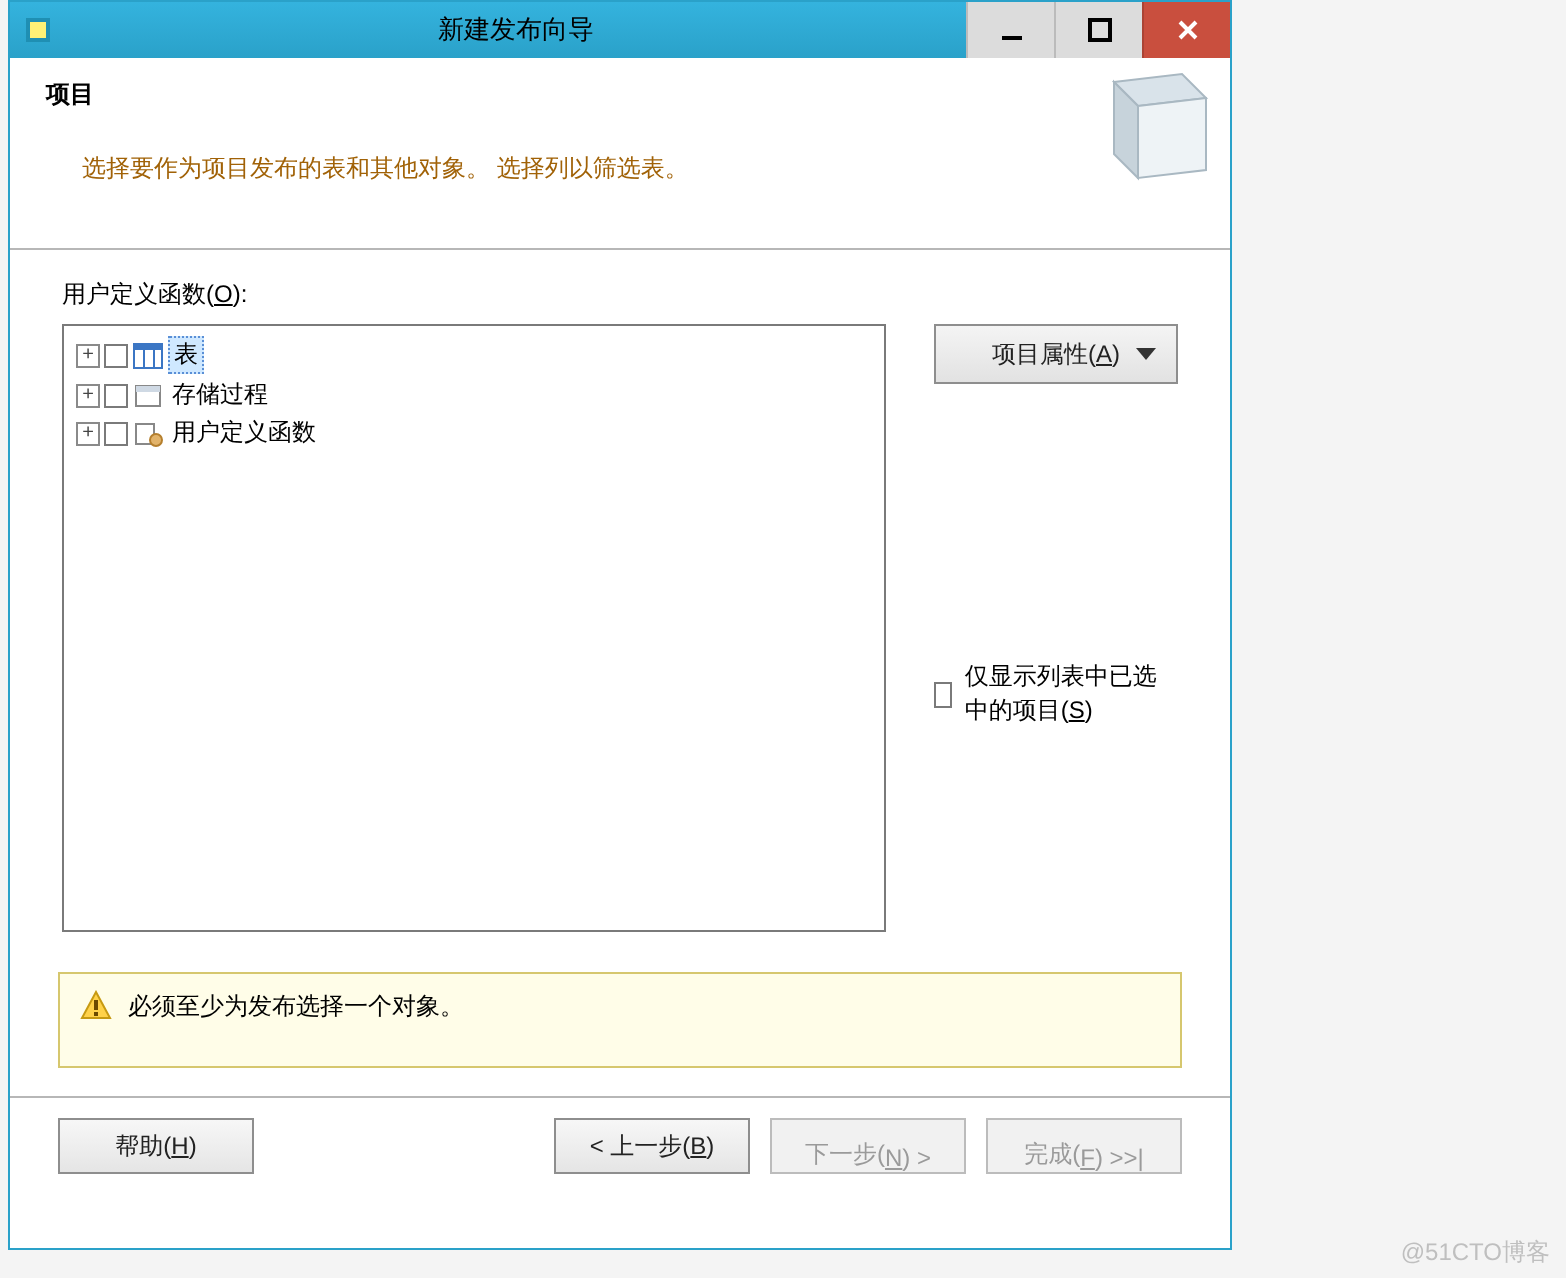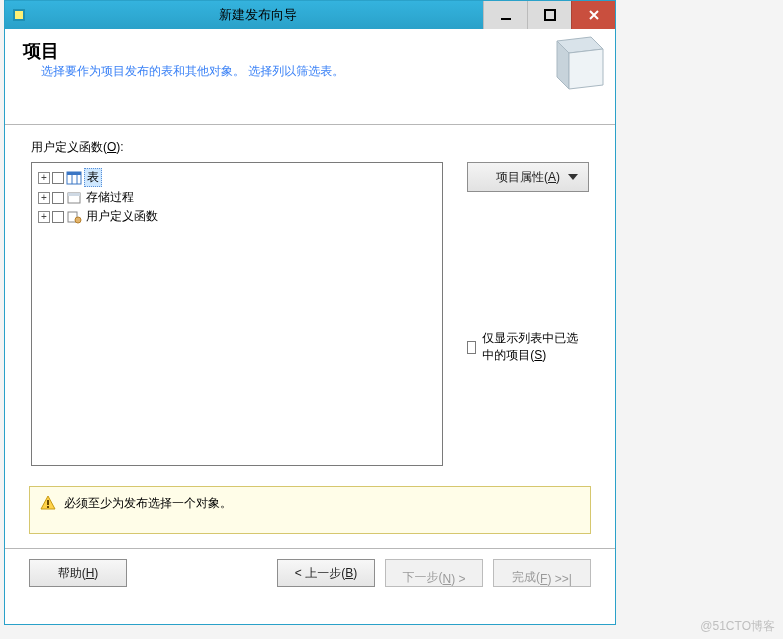--- a/index.html
+++ b/index.html
@@ -10,22 +10,22 @@
 
   .titlebar { height: 28px; background: linear-gradient(#34b3de, #2aa1c9); display: flex; align-items: stretch; }
   .titlebar .icon-slot { width: 28px; display: flex; align-items: center; justify-content: center; }
   .titlebar .title { flex: 1; display: flex; align-items: center; justify-content: center; color: #000; font-size: 13px; }
   .titlebar .win-btns { display: flex; }
   .titlebar .wb { width: 44px; border-left: 1px solid rgba(0,0,0,.15); display: flex; align-items: center; justify-content: center; background: #dcdcdc; }
   .titlebar .wb.close { background: #c94f3e; color: #fff; }
   .titlebar .wb svg { display: block; }
 
   .header { padding: 10px 18px 14px 18px; position: relative; border-bottom: 1px solid #b7b7b7; background:#fff; height:96px; }
-  .header h1 { margin: 0; font-size: 18px; font-weight: bold; }
-  .header p { margin: 0 0 0 18px; font-size: 12px; color: #3b82f6; }
+  .header h1 { margin: 0; font-size: 12px; font-weight: bold; }
+  .header p { margin: 20px 0 0 18px; font-size: 12px; color: #a16207; }
   .header .banner { position: absolute; right: 6px; top: 6px; width: 58px; height: 58px; }
 
   .content { padding: 14px 26px 10px 26px; }
   .row { display: flex; gap: 24px; }
   .left { flex: 0 0 412px; }
   .right { flex: 1; display: flex; flex-direction: column; }
 
   .field-label { margin-bottom: 6px; font-size: 12px; }
   .field-label u { text-decoration: underline; }
 

